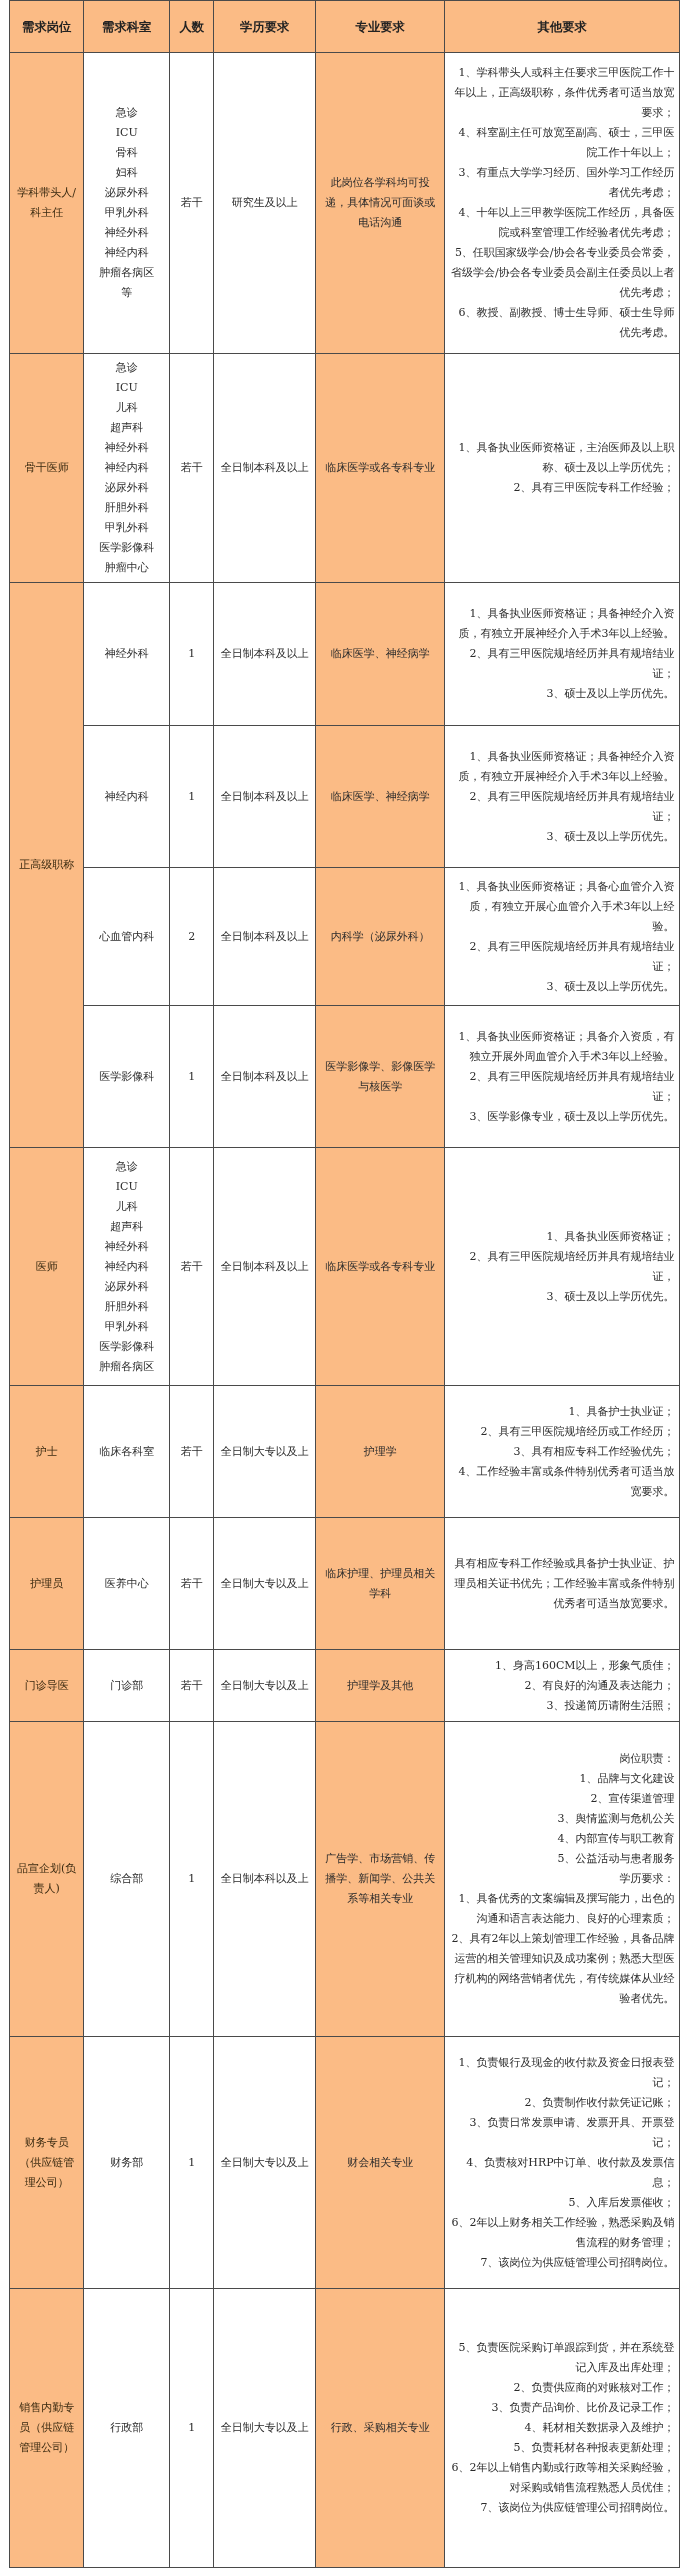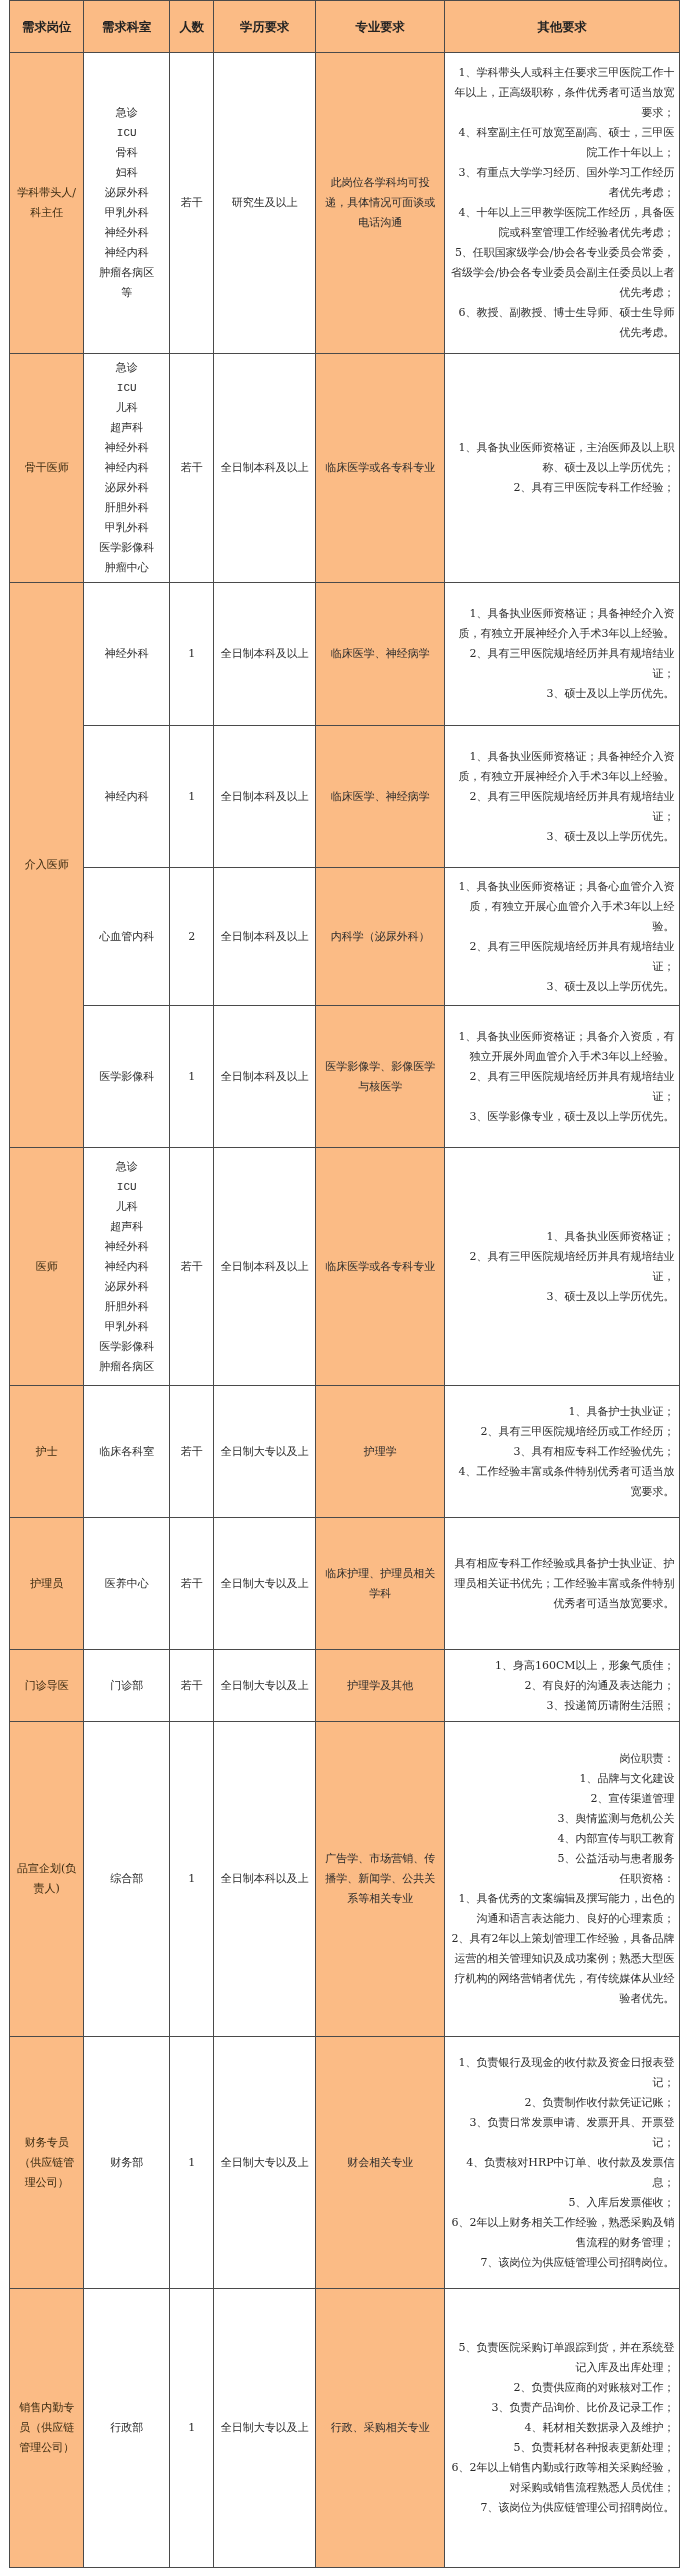--- a/index.html
+++ b/index.html
@@ -8,21 +8,21 @@
   table.recruit { position: absolute; left: 9.2px; top: 0; width: 670px;
          border-collapse: collapse; table-layout: fixed; }
   table.recruit td, table.recruit th { border: 1.2px solid #4a4a4a; padding: 0 4.6px;
          font-size: 11px; line-height: 20px; vertical-align: middle; text-align: center;
          word-break: break-all; }
   table.recruit th { background: #fbbb85; font-weight: bold; font-size: 12.3px; height: 51px; color: #222; }
   td.orange { background: #fbbb85; }
   td.post { color: #3a2a10; margin-top: 6px; }
   td.other { text-align: left; padding: 3.1px 4.6px; }
   td.other div { margin: 0; text-align: right; }
-  .dept-list div { line-height: 20px; font-family: Liberation Mono, monospace; }
+  .dept-list div { line-height: 20px; }
 </style>
 </head>
 <body>
 
 <table class="recruit">
   <colgroup>
     <col style="width:74px">
       <col style="width:86px">
       <col style="width:44px">
     <col style="width:102px">
@@ -83,21 +83,21 @@
         </td>
         <td>若干</td>
         <td>全日制本科及以上</td>
         <td class="orange">临床医学或各专科专业</td>
         <td class="other">
           <div>1、具备执业医师资格证，主治医师及以上职称、硕士及以上学历优先；</div>
           <div>2、具有三甲医院专科工作经验；</div>
         </td>
       </tr>
       <tr style="height: 143px;">
-        <td class="orange post" rowspan="4">介入医师</td>
+        <td class="orange post" rowspan="4">正高级职称</td>
         <td>神经外科</td>
         <td>1</td>
         <td>全日制本科及以上</td>
         <td class="orange">临床医学、神经病学</td>
         <td class="other">
           <div>1、具备执业医师资格证；具备神经介入资质，有独立开展神经介入手术3年以上经验。</div>
           <div>2、具有三甲医院规培经历并具有规培结业证；</div>
           <div>3、硕士及以上学历优先。</div>
         </td>
       </tr>
@@ -207,21 +207,21 @@
         <td>1</td>
         <td>全日制本科以及上</td>
         <td class="orange">广告学、市场营销、传播学、新闻学、公共关系等相关专业</td>
         <td class="other">
           <div>岗位职责：</div>
           <div>1、品牌与文化建设</div>
           <div>2、宣传渠道管理</div>
           <div>3、舆情监测与危机公关</div>
           <div>4、内部宣传与职工教育</div>
           <div>5、公益活动与患者服务</div>
-          <div>任职资格：</div>
+          <div>学历要求：</div>
           <div>1、具备优秀的文案编辑及撰写能力，出色的沟通和语言表达能力、良好的心理素质；</div>
           <div>2、具有2年以上策划管理工作经验，具备品牌运营的相关管理知识及成功案例；熟悉大型医疗机构的网络营销者优先，有传统媒体从业经验者优先。</div>
         </td>
       </tr>
       <tr style="height: 252px;">
         <td class="orange post">财务专员（供应链管理公司）</td>
         <td class="dept-list">
           <div>财务部</div>
         </td>
         <td>1</td>

